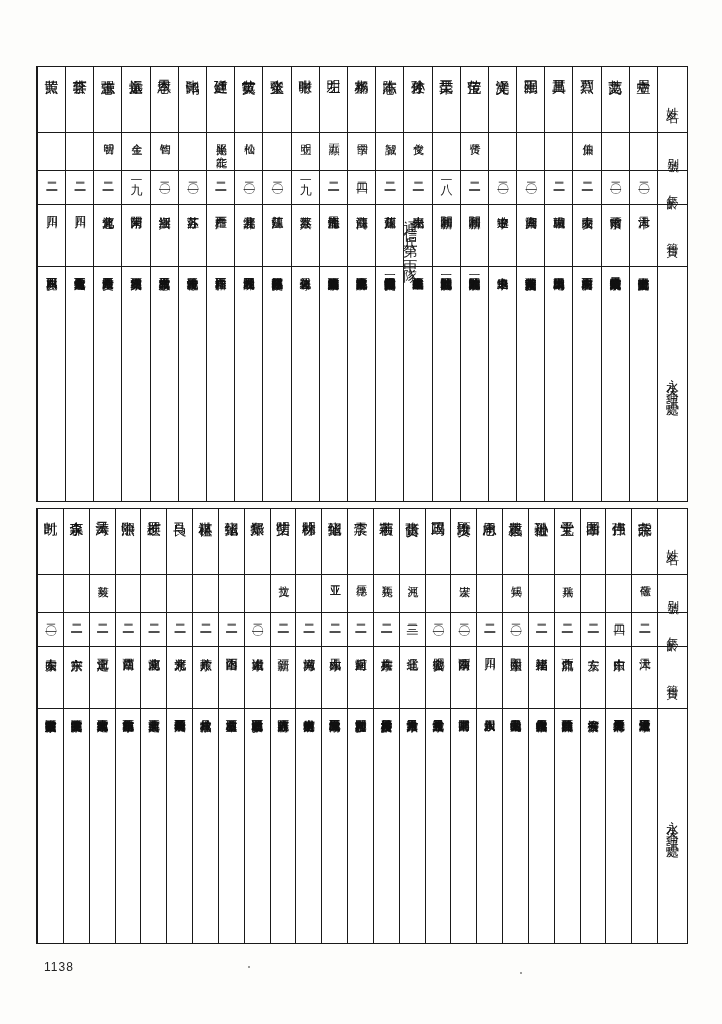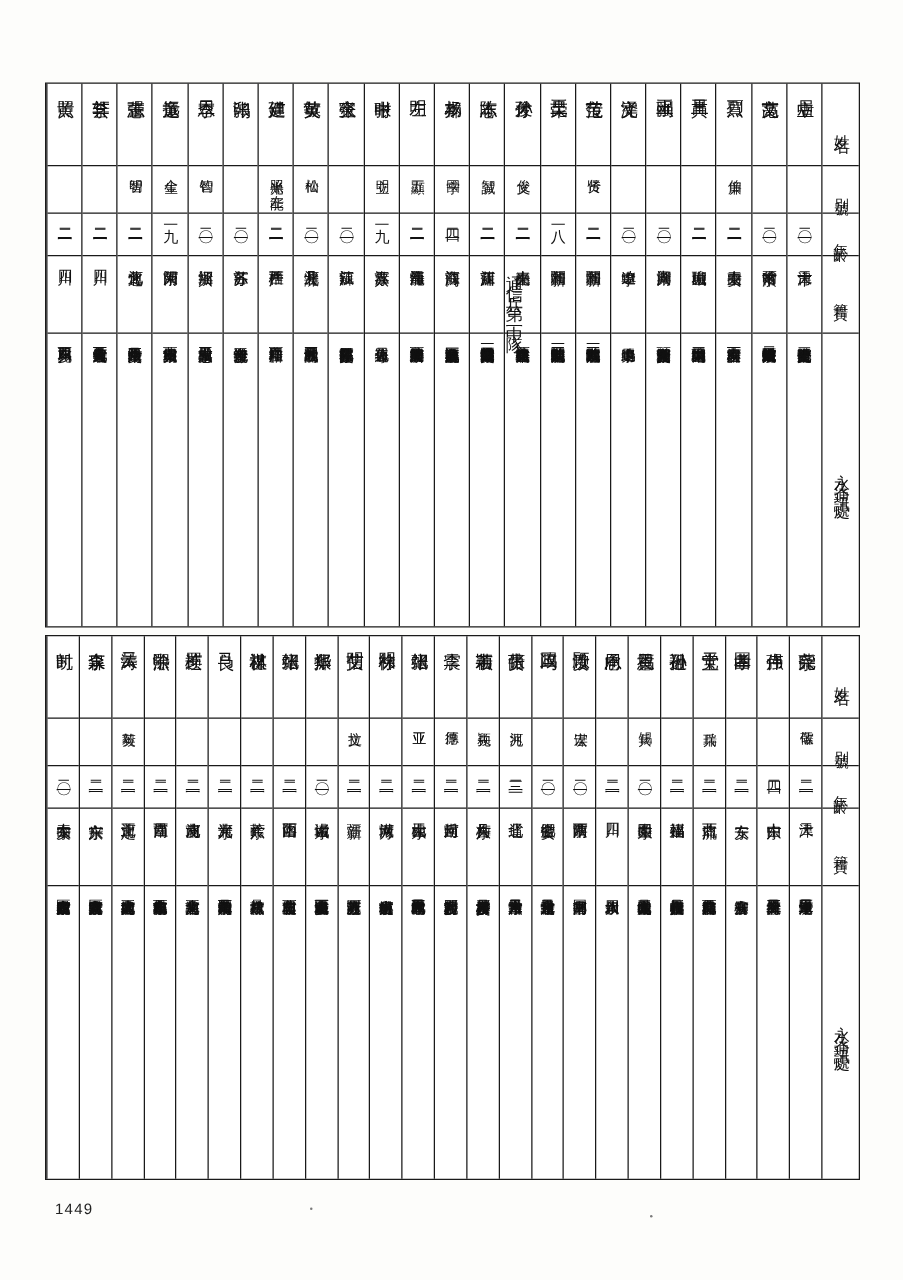--- a/index.html
+++ b/index.html
@@ -873,16 +873,16 @@
               <span class="cv f-origin">山东泰安</span>
             </div>
             <div class="cell h-addr">
               <span class="cv f-addr">山东省泰安县第六区时家庄时家庄</span>
             </div>
           </div>
         </div>
     </div>
   </div>
 
-  <div class="pagenum">1449</div>
+  <div class="pagenum">1138</div>
   <div class="speck" style="left:248px;top:966px;"></div>
   <div class="speck" style="left:520px;top:972px;"></div>
 </div>
 
 </body></html>

